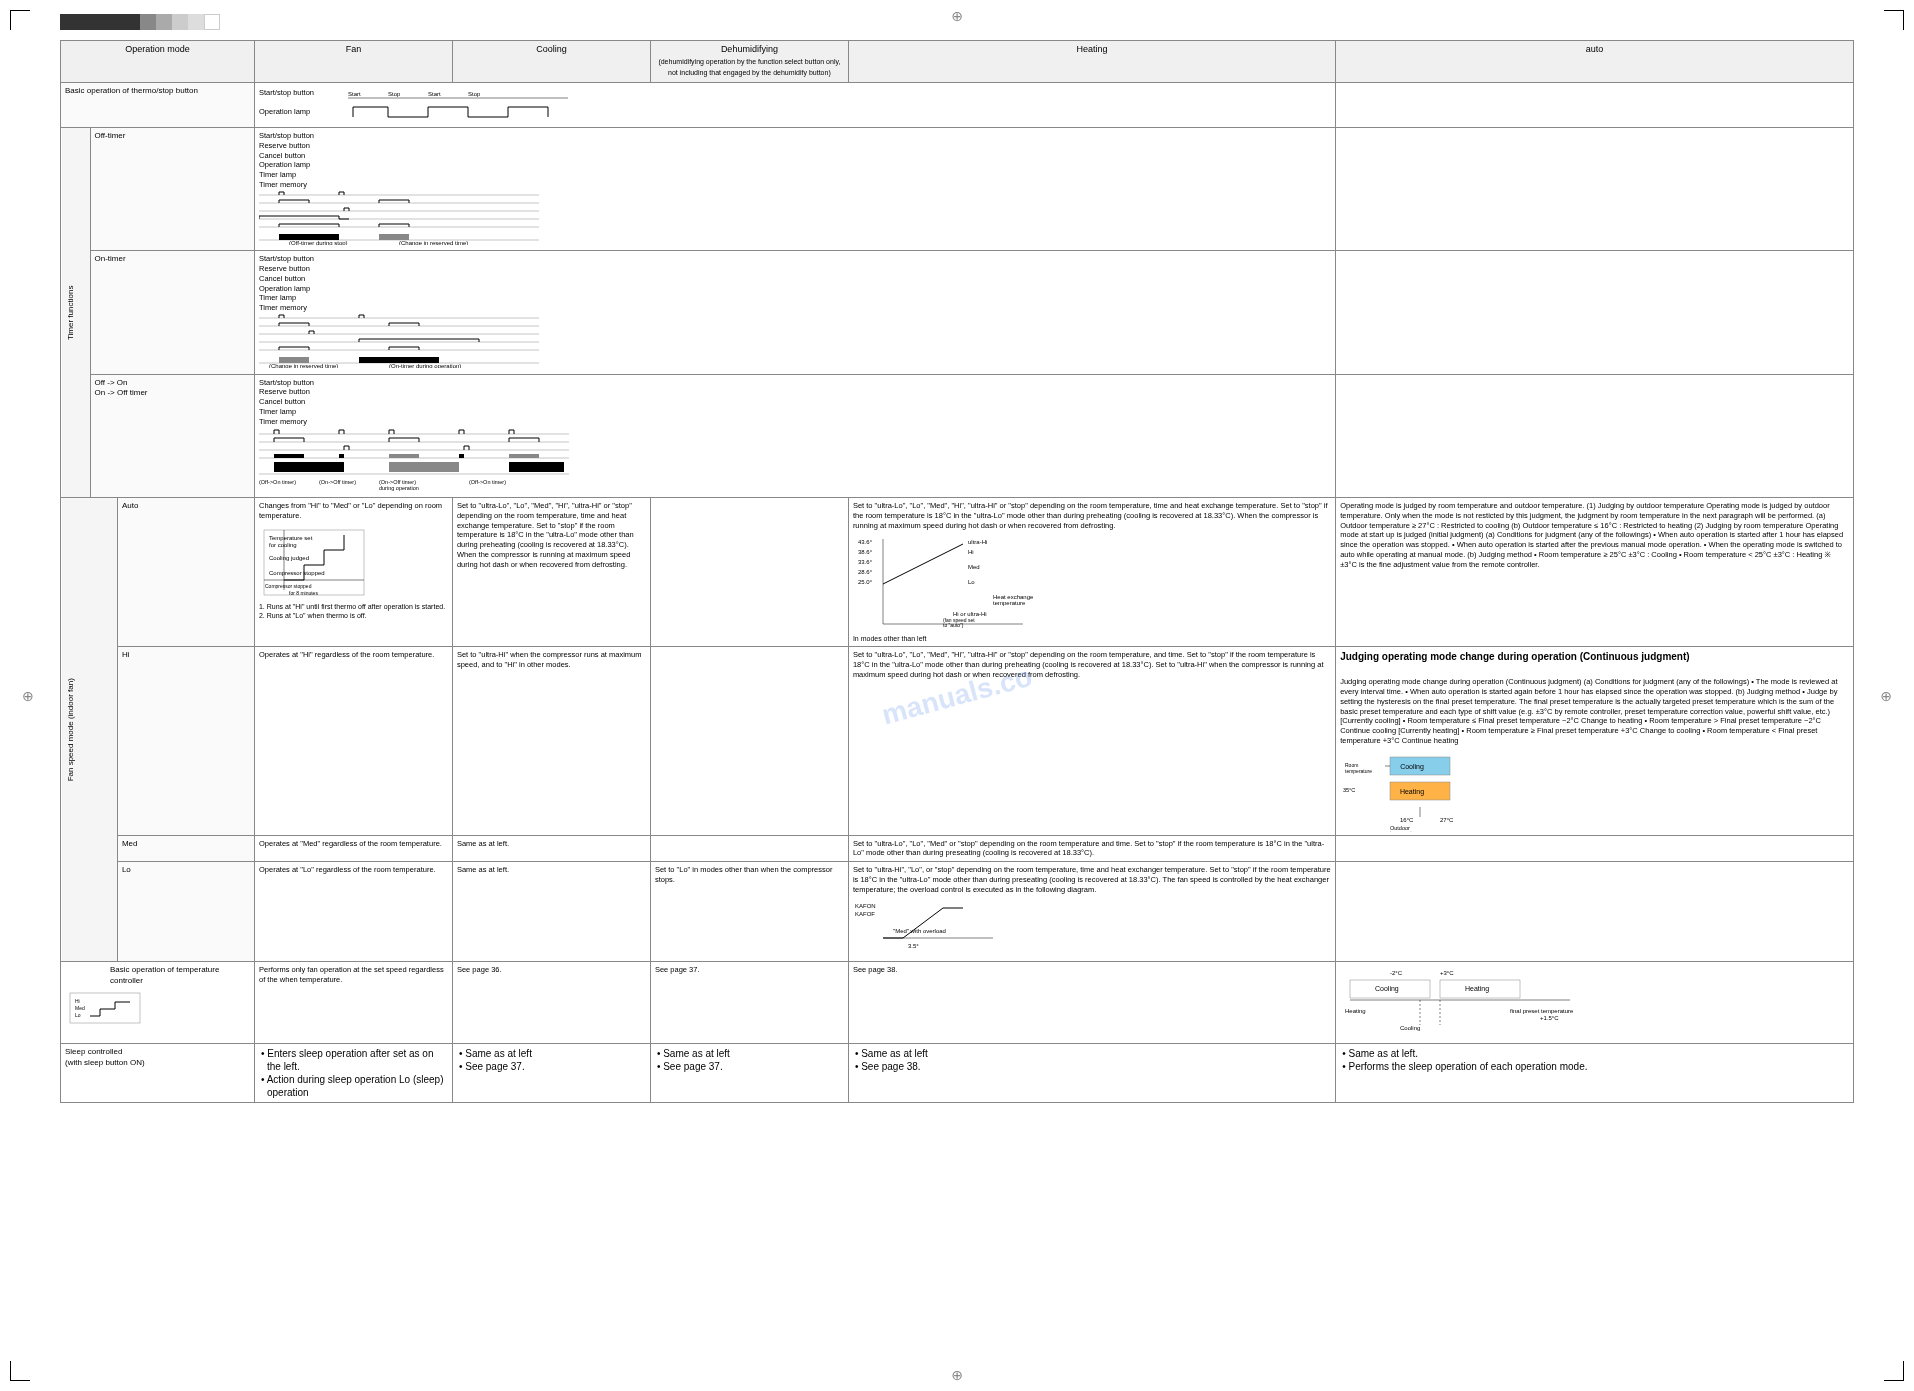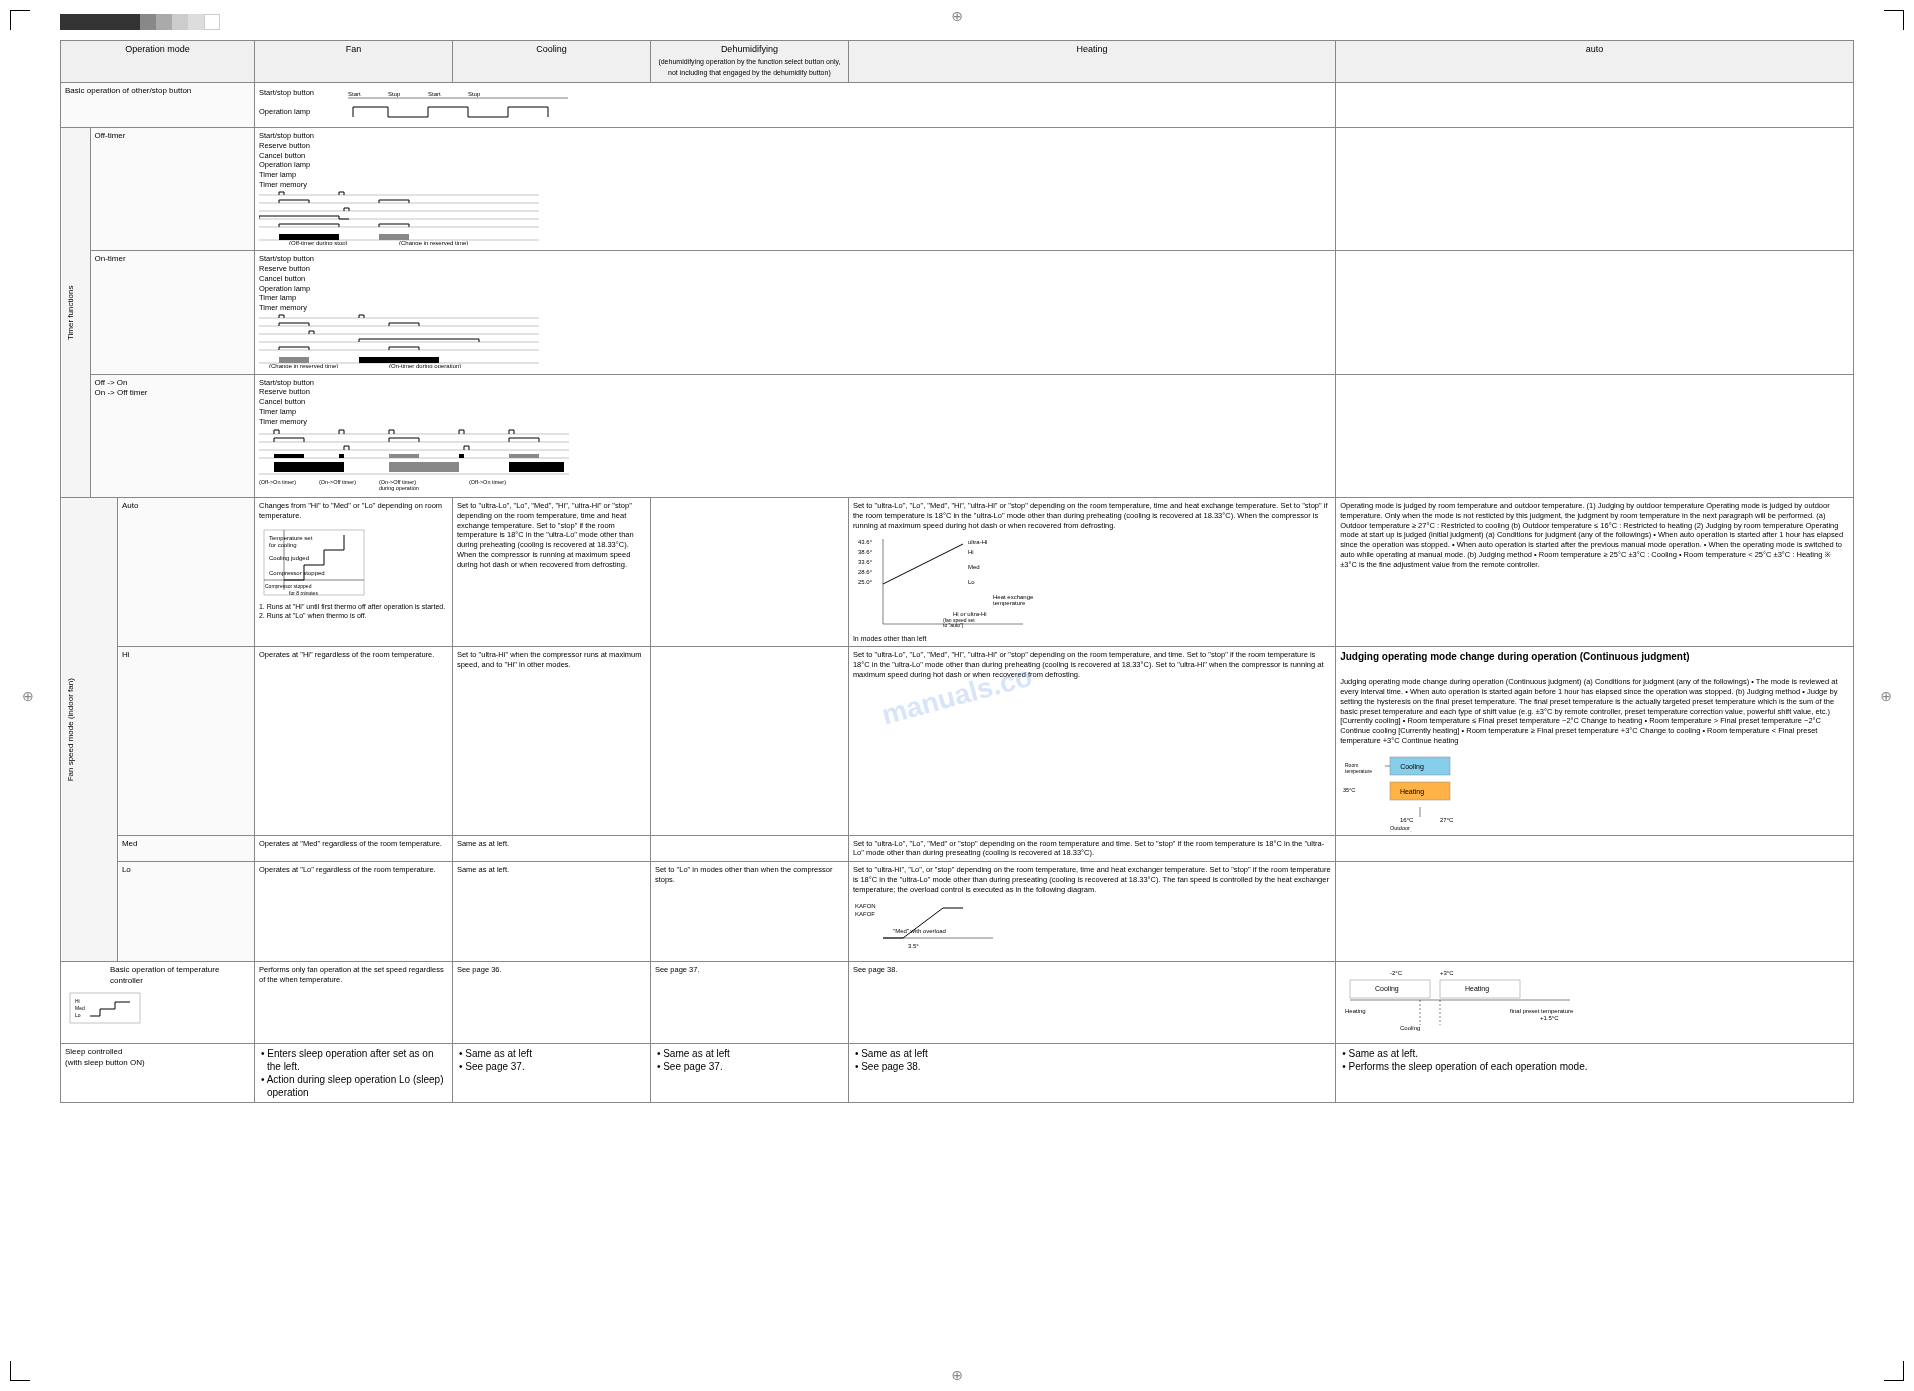--- a/index.html
+++ b/index.html
@@ -203,21 +203,21 @@
       <th>Cooling</th>
       <th>
         <span>Dehumidifying</span><br>
         <span style="font-size:7px;font-weight:normal;">(dehumidifying operation by the function select button only, not including that engaged by the dehumidify button)</span>
       </th>
       <th>Heating</th>
       <th>auto</th>
     </tr>
 
     <tr>
-      <td colspan="3" class="sub-label-cell">Basic operation of other/stop button</td>
+      <td colspan="3" class="sub-label-cell">Basic operation of thermo/stop button</td>
       <td colspan="4">
 
         <div style="font-size:8px;margin-bottom:2px;">
           <div style="display:flex;align-items:center;gap:4px;">
             <div style="width:85px;font-size:7.5px;">Start/stop button</div>
             <svg width="220" height="14" class="timing">
               <text x="0" y="10" font-size="6">Start</text>
               <text x="40" y="10" font-size="6">Stop</text>
               <text x="80" y="10" font-size="6">Start</text>
               <text x="120" y="10" font-size="6">Stop</text>

